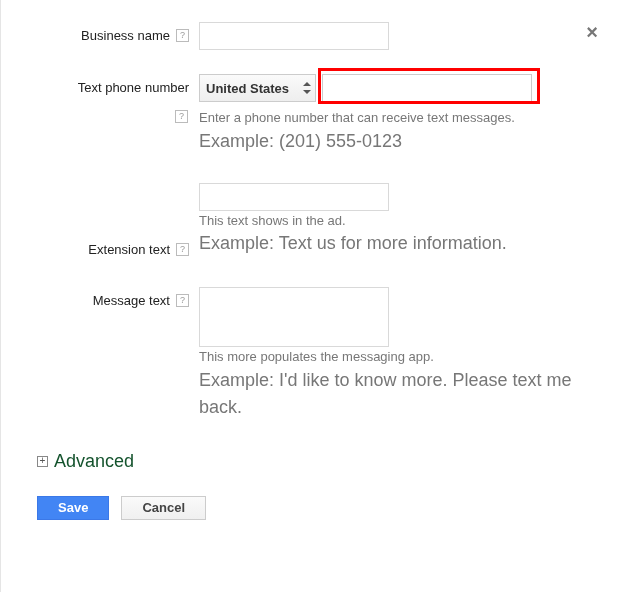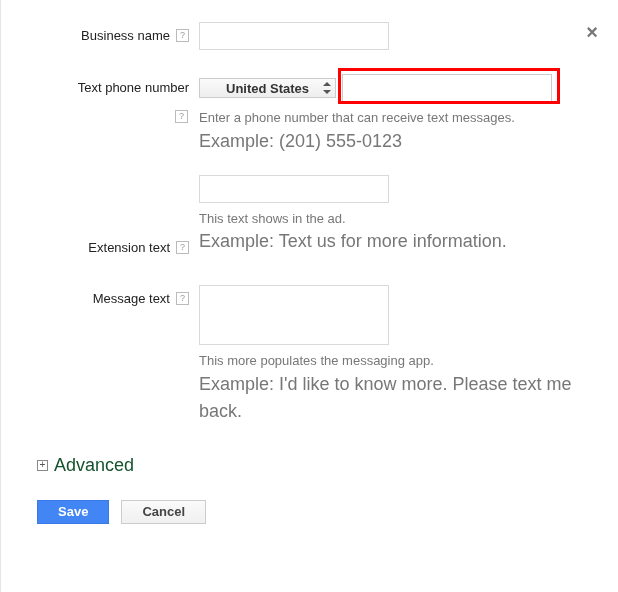--- a/index.html
+++ b/index.html
@@ -83,22 +83,22 @@
     font-size: 13px;
     background: #fff;
     resize: none;
     display: block;
   }
   .select-wrap {
     display: inline-flex;
     align-items: center;
     border: 1px solid #ccc;
     background: linear-gradient(#fafafa, #eeeeee);
-    height: 20px;
-    padding: 0 4px 0 26px;
+    height: 28px;
+    padding: 0 4px 0 6px;
     font-weight: bold;
     font-size: 13px;
     color: #333;
     cursor: pointer;
     margin-right: 6px;
     gap: 14px;
   }
   .sort-icon {
     display: inline-block;
     line-height: 0;
@@ -112,32 +112,31 @@
     height: 28px;
     width: 210px;
     padding: 2px 6px;
     font-size: 13px;
     background: #fff;
   }
   .hint {
     color: #777;
     font-size: 13px;
     line-height: 1.5;
-    margin-top: 6px;
   }
   .example {
     color: #777;
     font-size: 18px;
     line-height: 1.5;
   }
   .phone-help {
     position: absolute;
     left: 186px;
   }
-  .phone-row { margin-bottom: 20px; }
+  .phone-row { margin-bottom: 28px; }
   .ext-row { margin-bottom: 30px; align-items: flex-end; }
   .msg-row { margin-bottom: 30px; }
   .advanced {
     display: flex;
     align-items: center;
     gap: 6px;
     margin: 6px 0 24px 8px;
     cursor: pointer;
     color: #1a73e8;
   }

